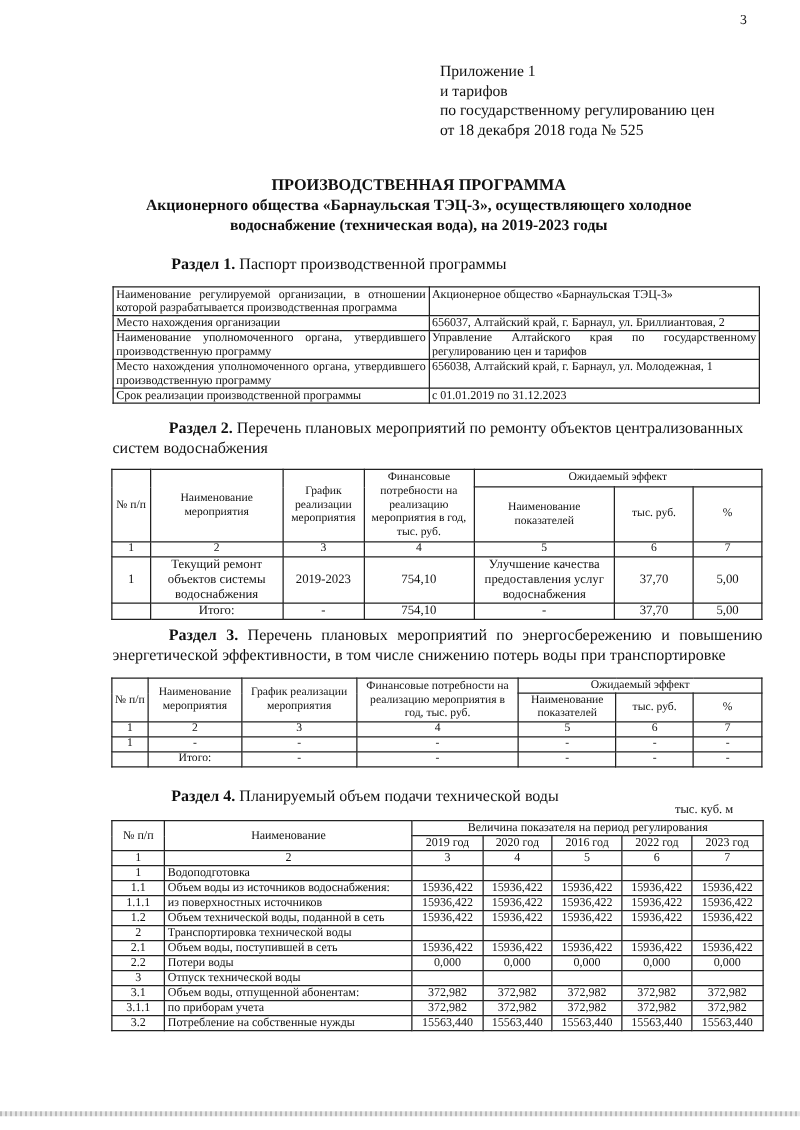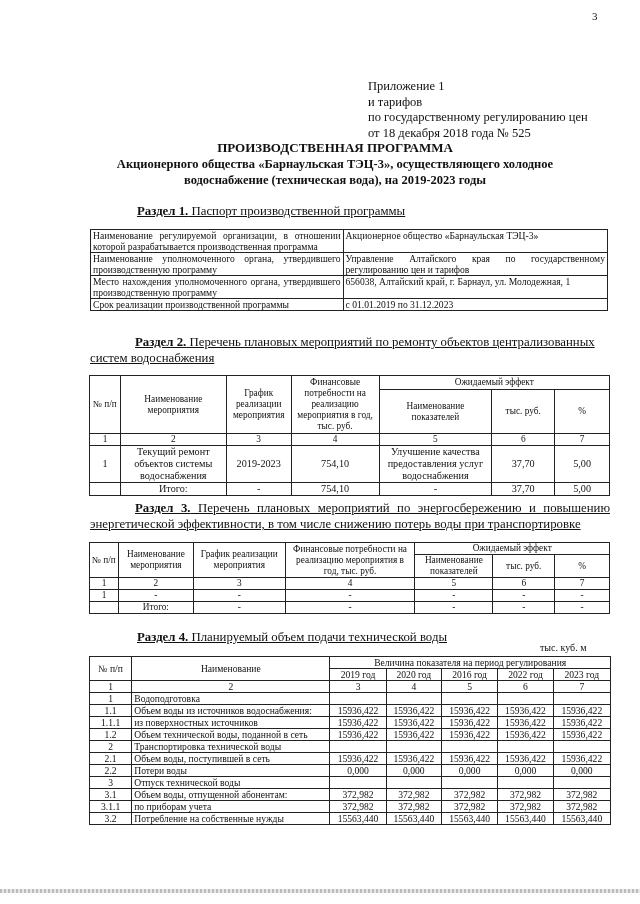--- a/index.html
+++ b/index.html
@@ -3,24 +3,24 @@
   <meta charset="utf-8">
   <style>
     html, body { margin: 0; padding: 0; background: #ffffff; }
     body {
       width: 640px; height: 904px; position: relative; overflow: hidden;
       font-family: "Liberation Serif", "DejaVu Serif", serif;
       color: #111;
     }
     .abs { position: absolute; }
     .page-number { left: 592px; top: 10px; font-size: 11px; }
-    .appendix { left: 368px; top: 50px; font-size: 12.5px; line-height: 15.5px; width: 260px; margin-top: 29px; }
+    .appendix { left: 352px; top: 50px; font-size: 12.5px; line-height: 15.5px; width: 260px; }
     .title-block { left: 60px; top: 140px; width: 550px; text-align: center; font-weight: bold; font-size: 12.5px; line-height: 16px; }
     .title-block .t1 { font-size: 13px; }
-    .section-heading { font-size: 12.8px; line-height: 16px; text-decoration: underline; }
+    .section-heading { font-size: 12.8px; line-height: 16px; }
     .section-heading b { font-weight: bold; }
     table { border-collapse: collapse; position: absolute; }
     td, th { border: 1px solid #222; padding: 0 2px; font-weight: normal; }
     .t1tbl { left: 90px; top: 229px; width: 518px; font-size: 9.6px; line-height: 11px; }
     .t1tbl td { text-align: justify; vertical-align: top; }
     .t2tbl { left: 89px; top: 375px; width: 521px; font-size: 9.3px; line-height: 11px; }
     .t2tbl td { text-align: center; vertical-align: middle; }
     .t2tbl .data td { font-size: 10.2px; line-height: 12px; }
     .t3tbl { left: 89px; top: 542px; width: 521px; font-size: 9.3px; line-height: 11px; }
     .t3tbl td { text-align: center; vertical-align: middle; }
@@ -56,20 +56,24 @@
   <colgroup>
       <col style="width:253px">
       <col style="width:265px">
     </colgroup>
   <tbody>
       <tr>
         <td>Наименование регулируемой организации, в отношении которой разрабатывается производственная программа</td>
         <td>Акционерное общество «Барнаульская ТЭЦ-3»</td>
       </tr>
   <tr>
+        <td>Место нахождения организации</td>
+        <td>656037, Алтайский край, г. Барнаул, ул. Бриллиантовая, 2</td>
+      </tr>
+  <tr>
         <td>Наименование уполномоченного органа, утвердившего производственную программу</td>
         <td>Управление Алтайского края по государственному регулированию цен и тарифов</td>
       </tr>
   <tr>
         <td>Место нахождения уполномоченного органа, утвердившего производственную программу</td>
         <td>656038, Алтайский край, г. Барнаул, ул. Молодежная, 1</td>
       </tr>
   <tr>
         <td>Срок реализации производственной программы</td>
         <td>с 01.01.2019 по 31.12.2023</td>

